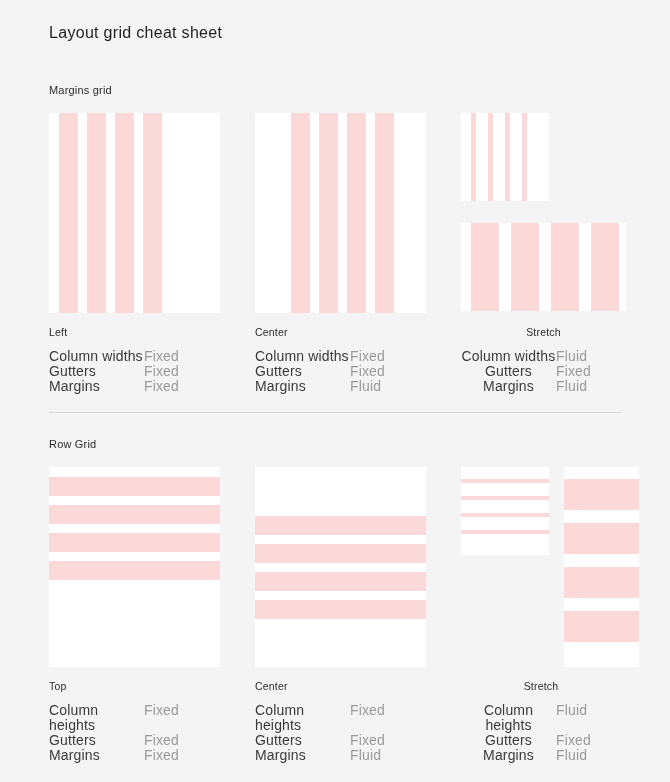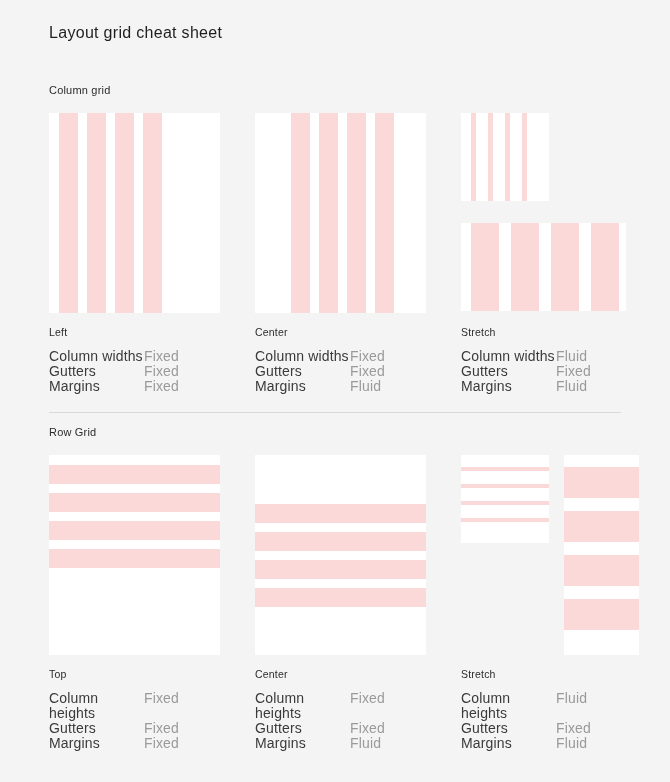--- a/index.html
+++ b/index.html
@@ -41,41 +41,41 @@
     margin: 0;
   }
 
   
   .section {
     position: absolute;
     left: 49px;
     width: 572px;
   }
   #section-column-grid { top: 84px; }
-  #section-row-grid { top: 426px; }
+  #section-row-grid { top: 438px; }
 
   .divider {
     position: absolute;
     left: 49px;
     top: 412px;
     width: 572px;
     height: 1px;
     background: #d9d9d9;
   }
 
   .grid-row {
     display: flex;
     gap: 9px;
     margin-top: 17px;
   }
   .grid-cell {
     width: 171px;
     margin-right: 26px;
   }
-  .grid-cell:last-child { margin-right: 0; }
+  .grid-cell:last-child { margin-right: 0; text-align: center; }
 
   
   .canvas {
     background: #ffffff;
     position: relative;
     overflow: hidden;
     box-sizing: border-box;
   }
   .canvas-col {
     width: 171px;
@@ -171,21 +171,21 @@
   }
 </style>
 </head>
 <body>
 
 <div class="page">
 
   <h1 class="page-title">Layout grid cheat sheet</h1>
 
   <div class="section" id="section-column-grid">
-    <h2 class="section-title">Column grid</h2>
+    <h2 class="section-title">Margins grid</h2>
 
     <div class="grid-row">
 
       <div class="grid-cell">
         <div class="canvas canvas-col" id="diagram-column-left">
             <div class="colbars" style="left: 10px;">
               <div class="colbar" style="width: 19px; background: rgb(252, 217, 217);"></div>
               <div class="colbar" style="width: 19px; background: rgb(252, 217, 217); margin-left: 9px;"></div>
               <div class="colbar" style="width: 19px; background: rgb(252, 217, 217); margin-left: 9px;"></div>
               <div class="colbar" style="width: 19px; background: rgb(252, 217, 217); margin-left: 9px;"></div>

